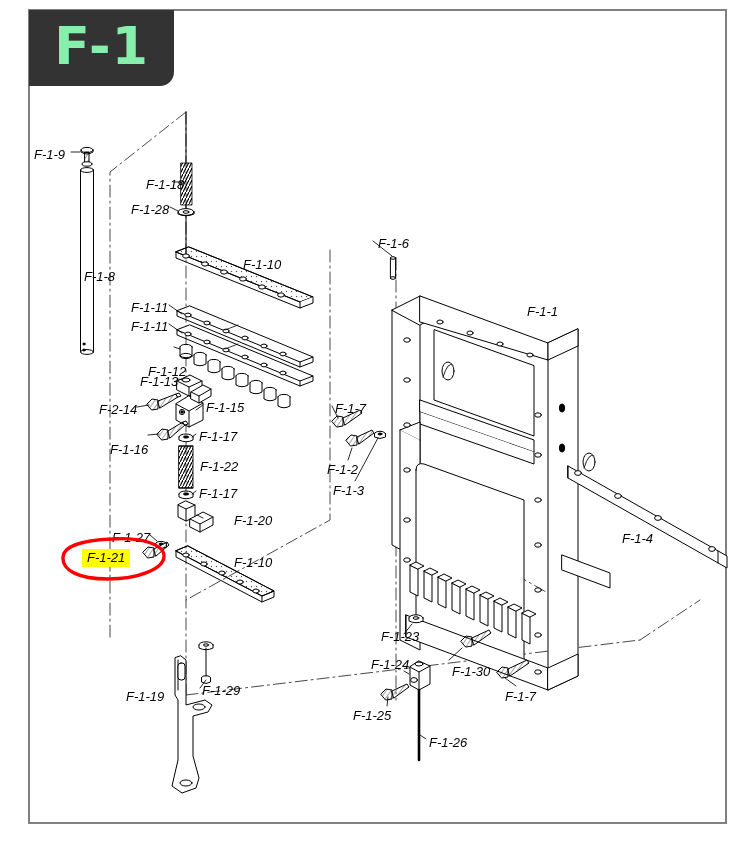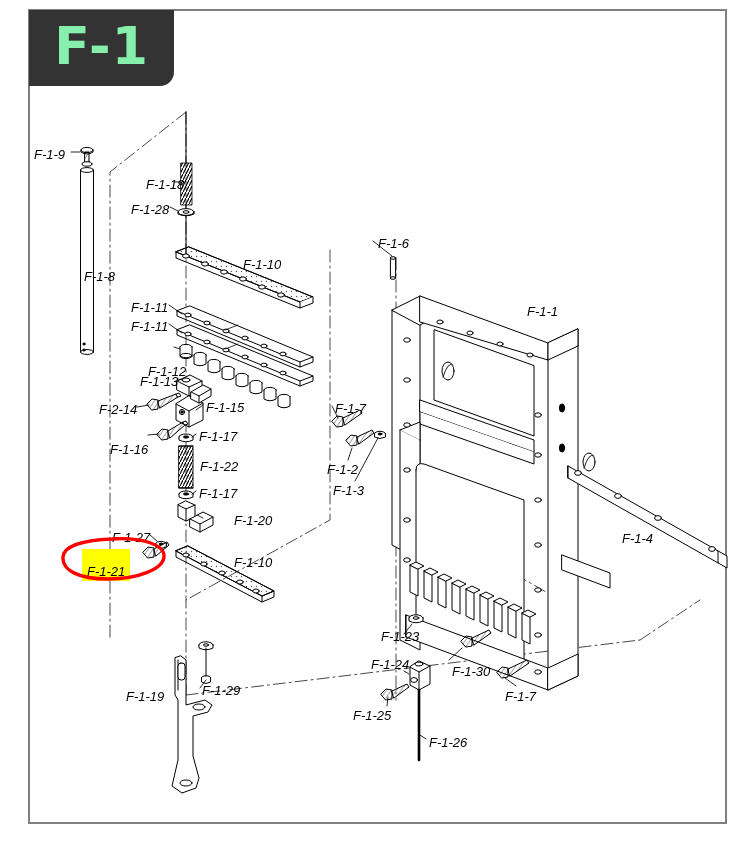--- a/index.html
+++ b/index.html
@@ -55,21 +55,21 @@
     font-size:13px;
     color:#000000;
     white-space:nowrap;
     letter-spacing:0px;
     line-height:1;
     user-select:none;
     font-style:italic;
   }
   .lbl.hl{
     background:#FFFF00;
-    padding:16px 5px 3px 5px;
+    padding:2px 5px 3px 5px;
     font-weight:normal;
   }
   #hl-ellipse{
     position:absolute;
     left:60px;top:536px;
     width:108px;height:46px;
     pointer-events:none;
   }
 </style>
 </head>

